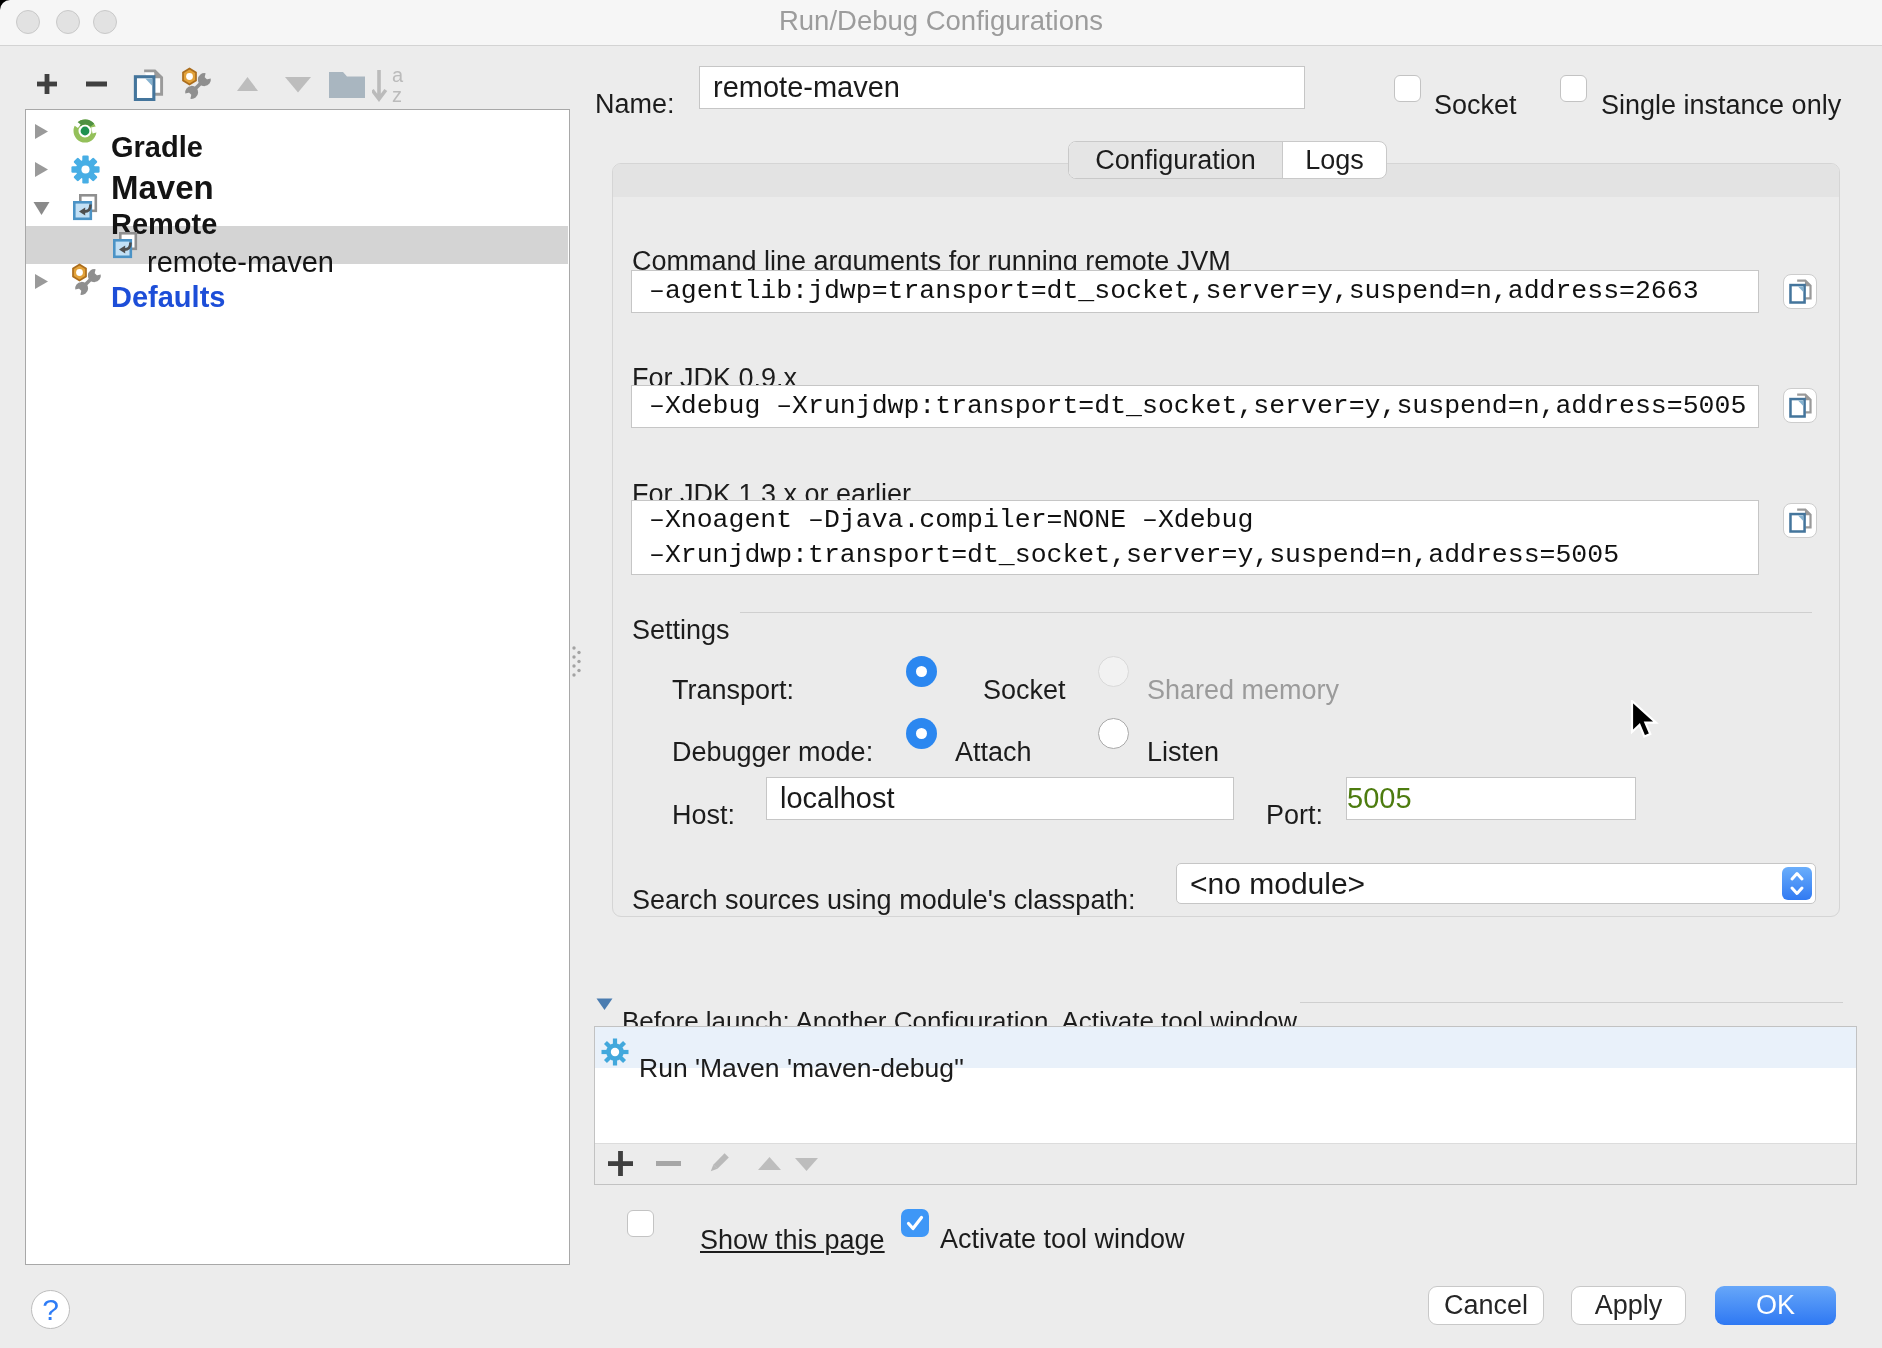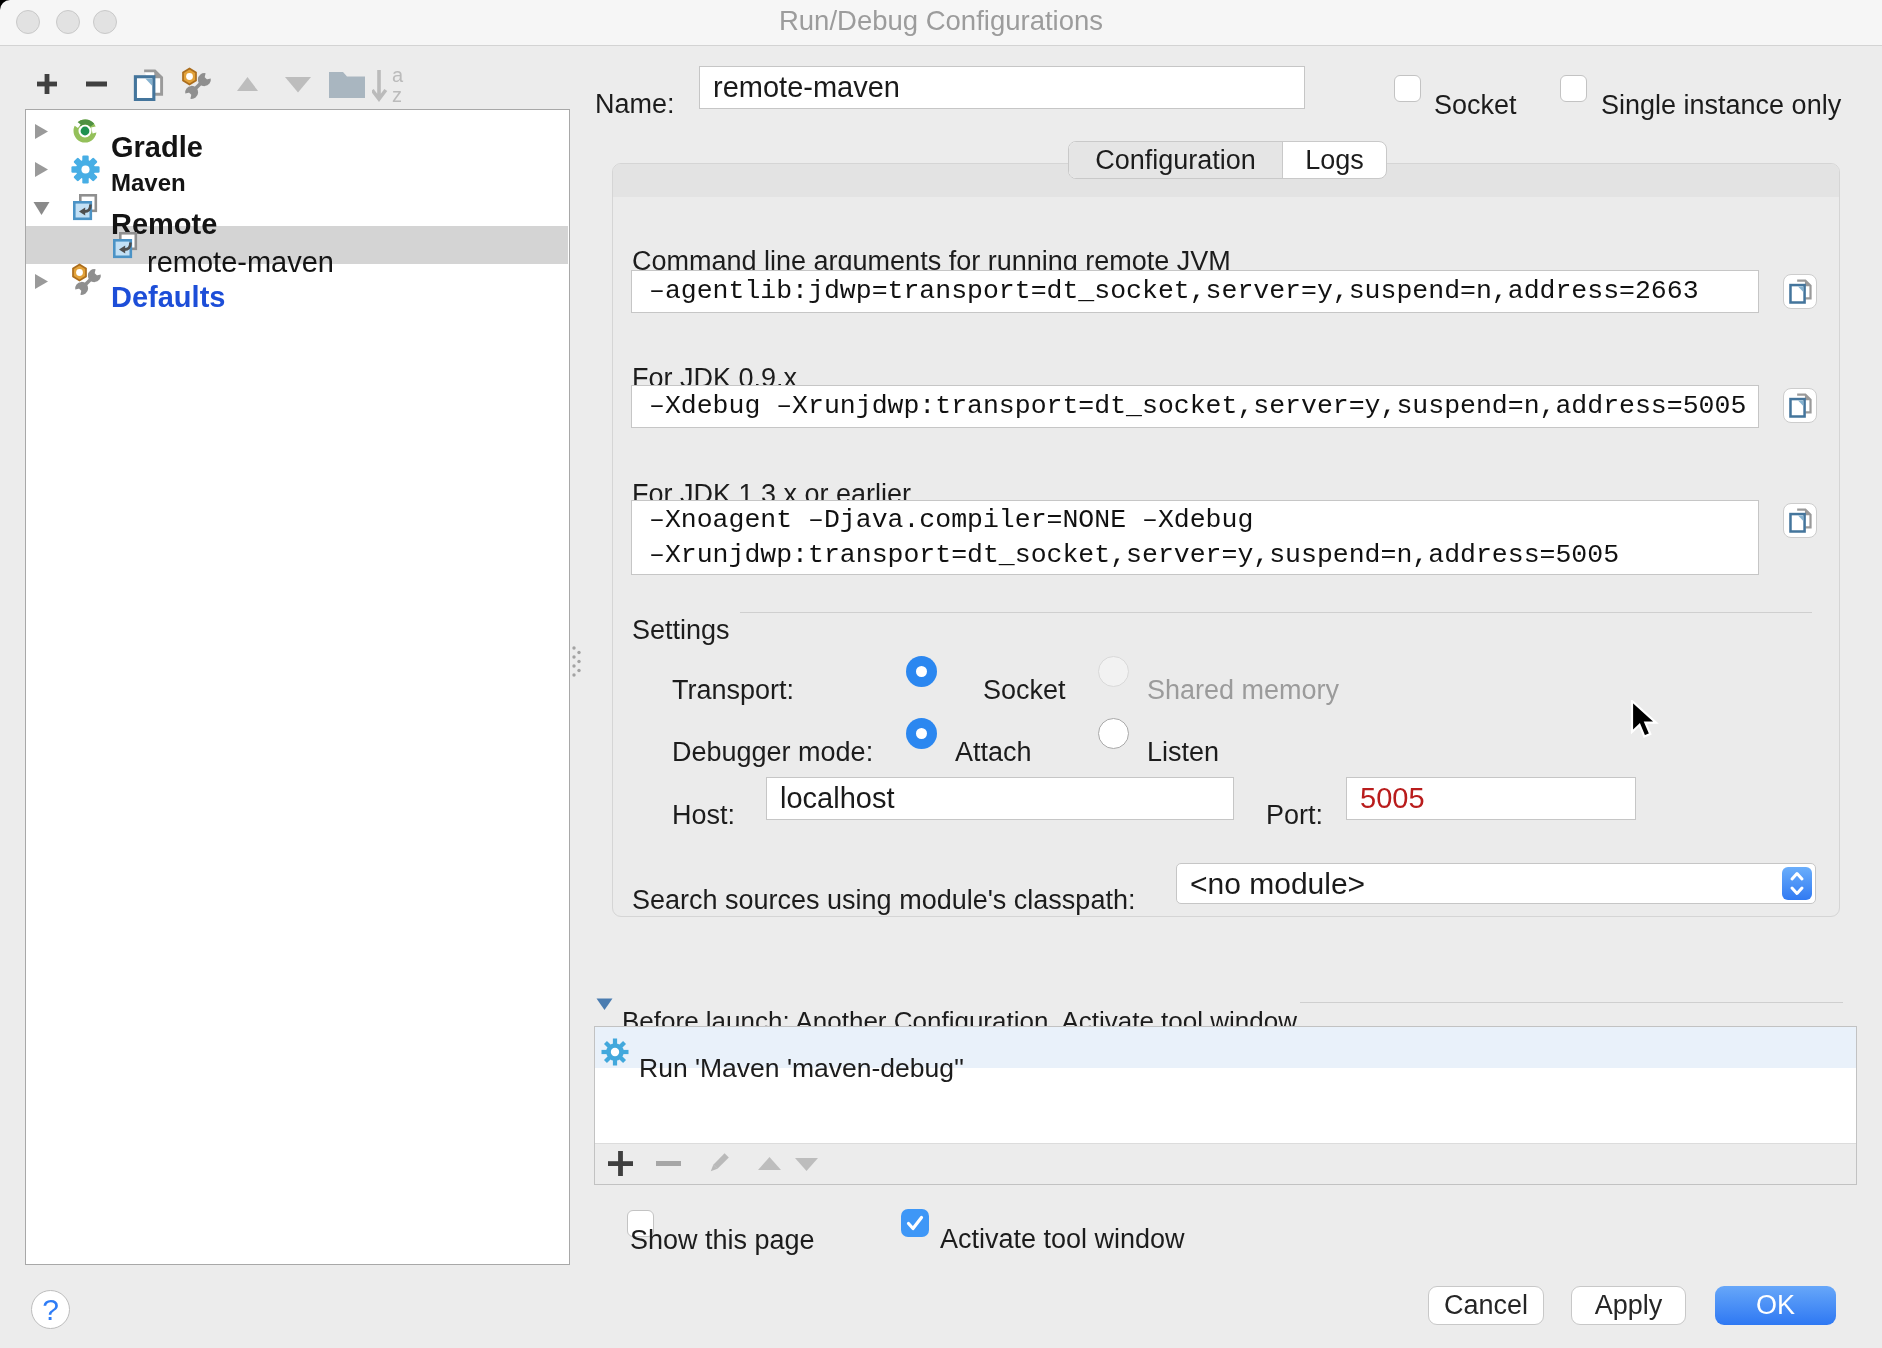--- a/index.html
+++ b/index.html
@@ -99,21 +99,21 @@
       <rect x="10.9" y="0.4" width="6.2" height="7" rx="1.2" fill="#47aee5"></rect>
     </g>
     <g transform="rotate(270 14 14)">
       <rect x="10.9" y="0.4" width="6.2" height="7" rx="1.2" fill="#47aee5"></rect>
     </g>
     <g transform="rotate(315 14 14)">
       <rect x="10.9" y="0.4" width="6.2" height="7" rx="1.2" fill="#47aee5"></rect>
     </g>
     <circle cx="14" cy="14" r="3.9" fill="#fff"></circle>
   </svg>
-<div class="lbl" style="left:111px;top:153px;font-weight:bold;font-size:24px;color:#141414">Maven</div>
+<div class="lbl" style="left:111px;top:153px;font-weight:bold;font-size:33px;color:#141414">Maven</div>
 <svg class="abs" style="left:33px;top:201px" width="17" height="15" viewBox="0 0 17 15">
     <path d="M0.5 1 L16.5 1 L8.5 14 Z" fill="#8a8a8a"></path>
   </svg>
 <svg class="abs" style="left:71px;top:193px" width="29" height="29" viewBox="0 0 29 29">
     <rect x="9.3" y="2.3" width="15.5" height="15.5" fill="#fff" stroke="#8f8f8f" stroke-width="2.6"></rect>
     <rect x="3.3" y="9.3" width="16.5" height="16.5" fill="#c3e0f5" stroke="#4b93c6" stroke-width="2.6"></rect>
     <path d="M19.5 11.5 C 19.5 16.8 17.5 18.6 13.2 18.6" stroke="#4f4f4f" stroke-width="2.7" fill="none"></path>
     <path d="M14.2 14.6 v8 l-6.2 -4 z" fill="#4f4f4f"></path>
   </svg>
 <div class="lbl" style="left:111px;top:192px;font-weight:bold;font-size:29px;color:#141414">Remote</div>
@@ -214,21 +214,21 @@
 <div class="abs" style="left:916px;top:728px;width:11px;height:11px;border-radius:50%;background:#fff;"></div>
 <div class="lbl" style="left:955px;top:721px;">Attach</div>
 <div class="radio" style="left:1098px;top:718px;background:#fff;border:1.5px solid #a9a9a9;"></div>
 <div class="lbl" style="left:1147px;top:721px;">Listen</div>
 <div class="lbl" style="left:672px;top:784px;">Host:</div>
 <div class="field" style="left:766px;top:777px;width:468px;height:43px;">
     <div style="font-size:29px;color:#1a1a1a;padding-left:13px;line-height:41px;">localhost</div>
   </div>
 <div class="lbl" style="left:1266px;top:784px;">Port:</div>
 <div class="field" style="left:1346px;top:777px;width:290px;height:43px;">
-    <div style="font-size:29px;color:#b91c1c;padding-left:13px;line-height:41px;">5005</div>
+    <div style="font-size:29px;color:#4d7c0f;line-height:41px;">5005</div>
   </div>
 <div class="lbl" style="left:632px;top:869px;">Search sources using module's classpath:</div>
 <div class="field" style="left:1176px;top:863px;width:640px;height:41px;border-radius:5px;">
  <div style="font-size:30px;color:#1a1a1a;padding-left:13px;line-height:39px;">&lt;no module&gt;</div>
  <div class="abs" style="right:3px;top:3px;width:30px;height:33px;background:linear-gradient(#6aaefb,#317af2);border-radius:6px;">
   <svg width="30" height="33" viewBox="0 0 30 33">
         <path d="M10 12 l5 -5.5 5 5.5 M10 21 l5 5.5 5 -5.5" fill="none" stroke="#fff" stroke-width="3" stroke-linecap="round" stroke-linejoin="round"></path>
       </svg>
  </div>
 </div>
@@ -282,21 +282,21 @@
       <path d="M10.6 18 h6 l-3 6.5 z"></path>
     </g>
   </svg>
 <svg class="abs" style="left:758px;top:1156px" width="23" height="15" viewBox="0 0 23 15">
     <path d="M0 14 L11.5 1 L23 14 Z" fill="#bdbdbd"></path>
   </svg>
 <svg class="abs" style="left:795px;top:1157px" width="23" height="15" viewBox="0 0 23 15">
     <path d="M0 1 L23 1 L11.5 14 Z" fill="#bdbdbd"></path>
   </svg>
 <div class="cb" style="left:627px;top:1210px;"></div>
-<div class="lbl" style="left:630px;top:1209px;">Show this page</div>
+<div class="lbl" style="left:700px;top:1209px;text-decoration:underline;">Show this page</div>
 <div class="abs" style="left:901px;top:1209px;width:28px;height:28px;border-radius:7px;background:#3e97f7;">
  <svg width="28" height="28" viewBox="0 0 28 28">
       <path d="M7.5 14.5 l4.5 5 8.5 -11" fill="none" stroke="#fff" stroke-width="3.2" stroke-linecap="round" stroke-linejoin="round"></path>
     </svg>
 </div>
 <div class="lbl" style="left:940px;top:1208px;">Activate tool window</div>
 <div class="abs" style="left:31px;top:1290px;width:39px;height:39px;border-radius:50%;background:#fff;border:1px solid #bdbdbd;box-sizing:border-box;text-align:center;font-size:30px;line-height:37px;color:#2e7cf6;">?</div>
 <div class="btn" style="left:1428px;top:1286px;width:116px;">Cancel</div>
 <div class="btn" style="left:1571px;top:1286px;width:115px;">Apply</div>
 <div class="btn" style="left:1715px;top:1286px;width:121px;background:linear-gradient(#67a7f9,#2e78f3);border:none;color:#fff;line-height:39px;">OK</div>

